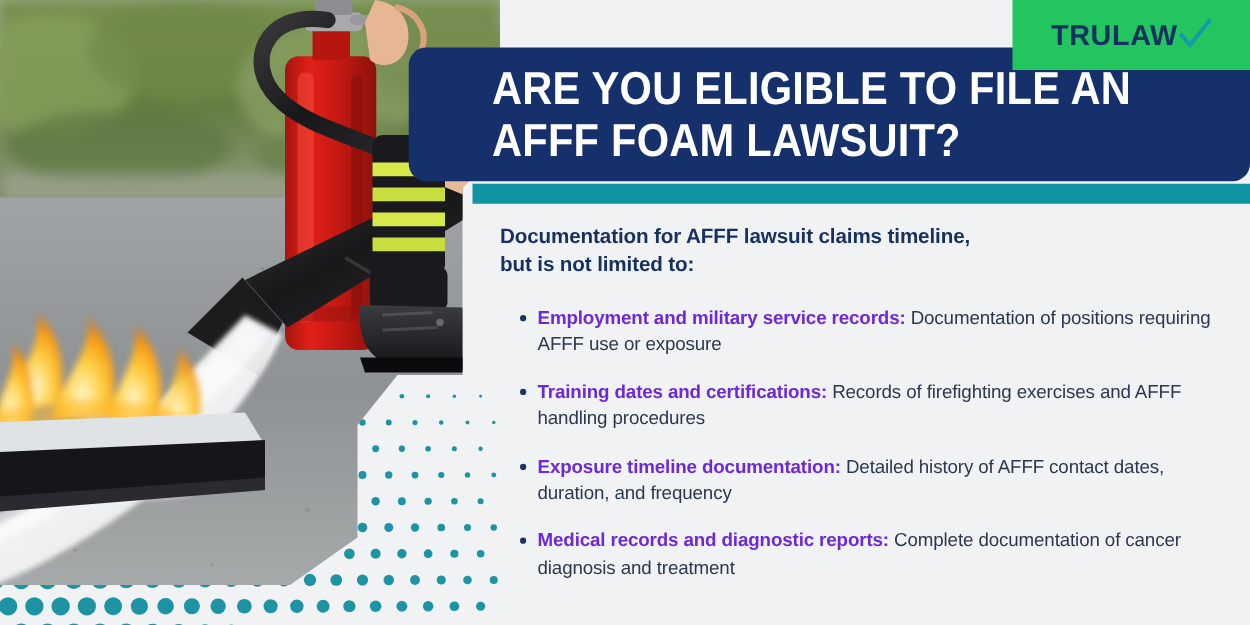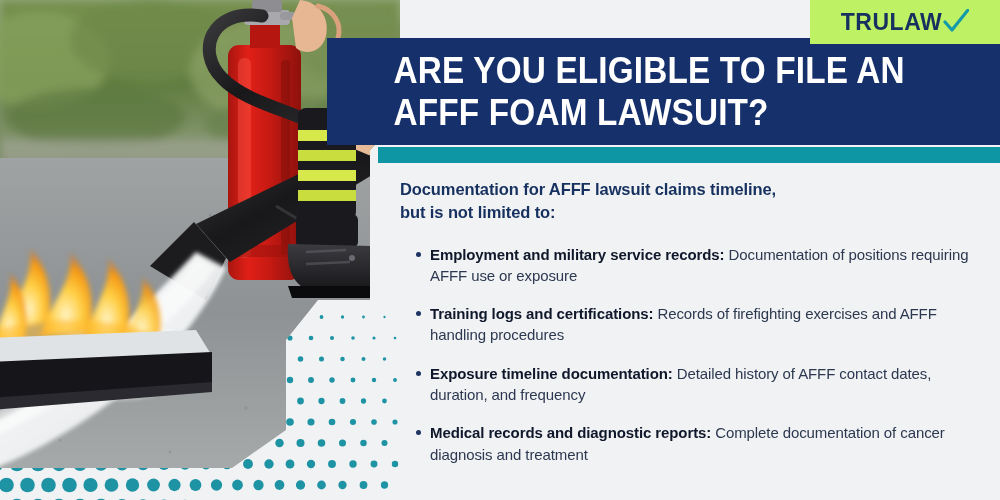--- a/index.html
+++ b/index.html
@@ -46,22 +46,22 @@
     overflow: hidden;
   }
   #photo { position: absolute; inset: 0; }
 
   
   #logo-band {
     position: absolute;
     right: 0;
     top: 0;
     width: 190px;
-    height: 44px;
-    background: #bef264;
+    height: 56px;
+    background: #22c55e;
     z-index: 5;
     display: flex;
     align-items: center;
     justify-content: center;
   }
   #logo-text {
     font-family: "Liberation Sans", "DejaVu Sans", sans-serif;
     font-weight: bold;
     font-size: 23px;
     letter-spacing: 0.5px;
@@ -74,20 +74,21 @@
   #headline-banner {
     position: absolute;
     left: 327px;
     top: 38px;
     width: 673px;
     height: 107px;
     background: #16306b;
     z-index: 4;
     display: flex;
     align-items: center;
+    border-radius: 14px;
   }
   #headline {
     color: #ffffff;
     font-family: "Liberation Sans Narrow", "Liberation Sans", "DejaVu Sans Condensed", sans-serif;
     font-weight: bold;
     font-size: 37px;
     line-height: 1.12;
     letter-spacing: 0.2px;
     padding: 0 22px 0 74px;
     transform: scaleX(0.90);
@@ -146,21 +147,21 @@
     left: 16px;
     top: 8px;
     width: 5px;
     height: 5px;
     border-radius: 50%;
     background: #1d3461;
   }
 
   .bullet-lead {
     font-weight: bold;
-    color: #0f172a;
+    color: #6d28d9;
   }
   .bullet-rest { color: #2c3850; }
 </style>
 </head>
 <body>
 
 <div id="stage">
 
   <svg id="halftone" viewBox="0 0 400 200" width="400" height="200" aria-hidden="true">
       <circle cx="-4.0" cy="-4.0" r="5.44" fill="#1d93a4"></circle>
@@ -556,19 +557,19 @@
     <h1 id="headline">Are You Eligible To File An AFFF Foam Lawsuit?</h1>
   </div>
 
   <div id="teal-bar"></div>
 
   <div id="content">
     <p id="subhead">Documentation for AFFF lawsuit claims timeline,
 but is not limited to:</p>
     <ul id="bullets">
         <li class="bullet-item"><span class="bullet-dot"></span><span class="bullet-lead">Employment and military service records:</span><span class="bullet-rest"> Documentation of positions requiring AFFF use or exposure</span></li>
-        <li class="bullet-item"><span class="bullet-dot"></span><span class="bullet-lead">Training logs and certifications:</span><span class="bullet-rest"> Records of firefighting exercises and AFFF handling procedures</span></li>
+        <li class="bullet-item"><span class="bullet-dot"></span><span class="bullet-lead">Training dates and certifications:</span><span class="bullet-rest"> Records of firefighting exercises and AFFF handling procedures</span></li>
         <li class="bullet-item"><span class="bullet-dot"></span><span class="bullet-lead">Exposure timeline documentation:</span><span class="bullet-rest"> Detailed history of AFFF contact dates, duration, and frequency</span></li>
         <li class="bullet-item"><span class="bullet-dot"></span><span class="bullet-lead">Medical records and diagnostic reports:</span><span class="bullet-rest"> Complete documentation of cancer diagnosis and treatment</span></li>
       </ul>
   </div>
 
 </div>
 
 </body></html>

